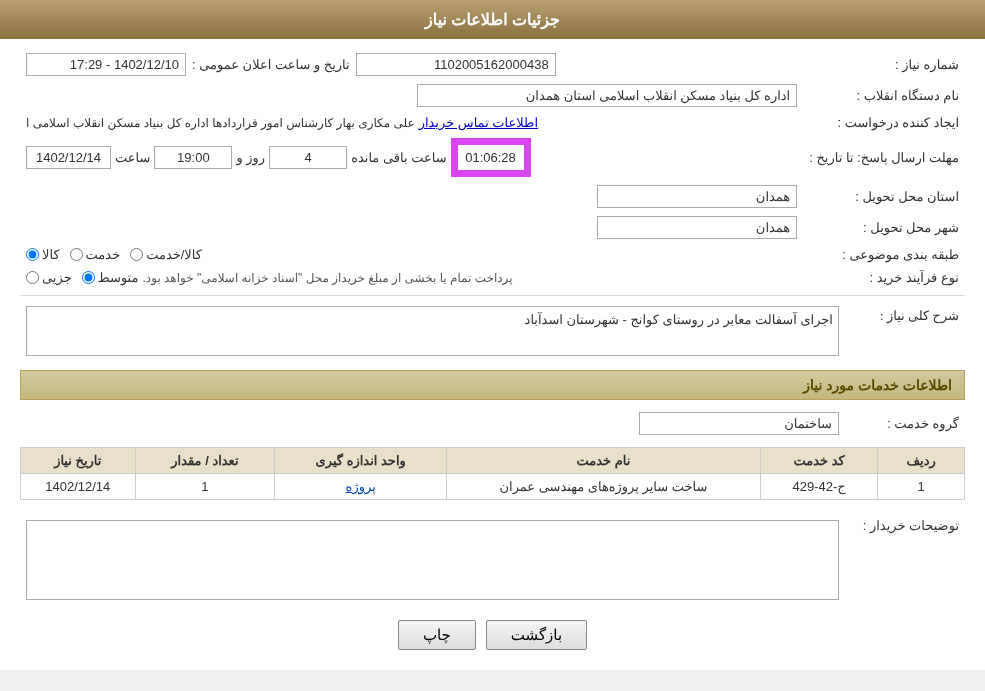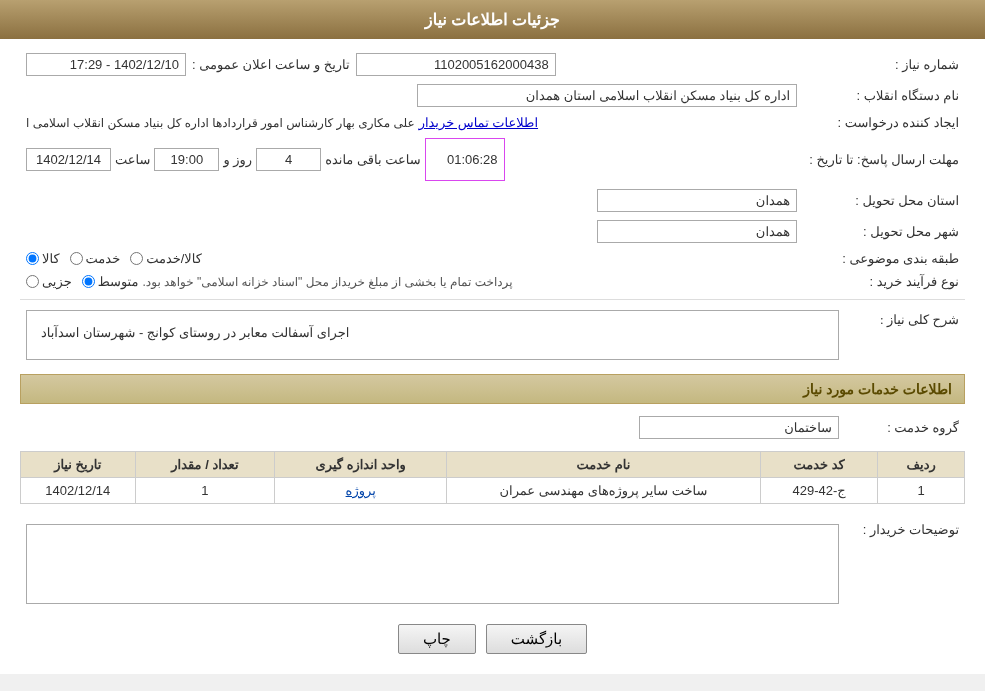--- a/index.html
+++ b/index.html
@@ -79,22 +79,22 @@
       font-size: 14px;
       text-align: right;
       margin: 10px 0 8px 0;
       border: 1px solid #b8a060;
     }
     .description-box {
       border: 1px solid #aaa;
       background: #fff;
       min-height: 50px;
       width: 100%;
-      padding: 14px;
-      text-align: left;
+      padding: 5px;
+      text-align: right;
     }
     .service-table {
       width: 100%;
       border-collapse: collapse;
       margin-top: 8px;
     }
     .service-table th {
       background: #e8e0c8;
       border: 1px solid #ccc;
       padding: 5px 16px;
@@ -151,37 +151,38 @@
     }
     .flex-row {
       display: flex;
       align-items: center;
       gap: 4px;
     }
     .time-input {
       border: 1px solid #aaa;
       background: #fff;
       padding: 3px 5px;
-      width: 65px;
+      width: 78px;
       text-align: center;
       display: inline-block;
     }
     .date-input {
       border: 1px solid #aaa;
       background: #fff;
       padding: 3px 5px;
       width: 85px;
       text-align: center;
       display: inline-block;
     }
     .countdown-box {
-      border: 1px solid #d946ef;
-      background: #fff;
-      padding: 13px 6px;
+      border: 7px solid #d946ef;
+      background: #fff;
+      padding: 5px 6px;
       width: 80px;
+      text-align: center;
       display: inline-block;
     }
     .announcement-row {
       display: flex;
       align-items: center;
       justify-content: flex-end;
       gap: 6px;
     }
   </style>
 </head>

